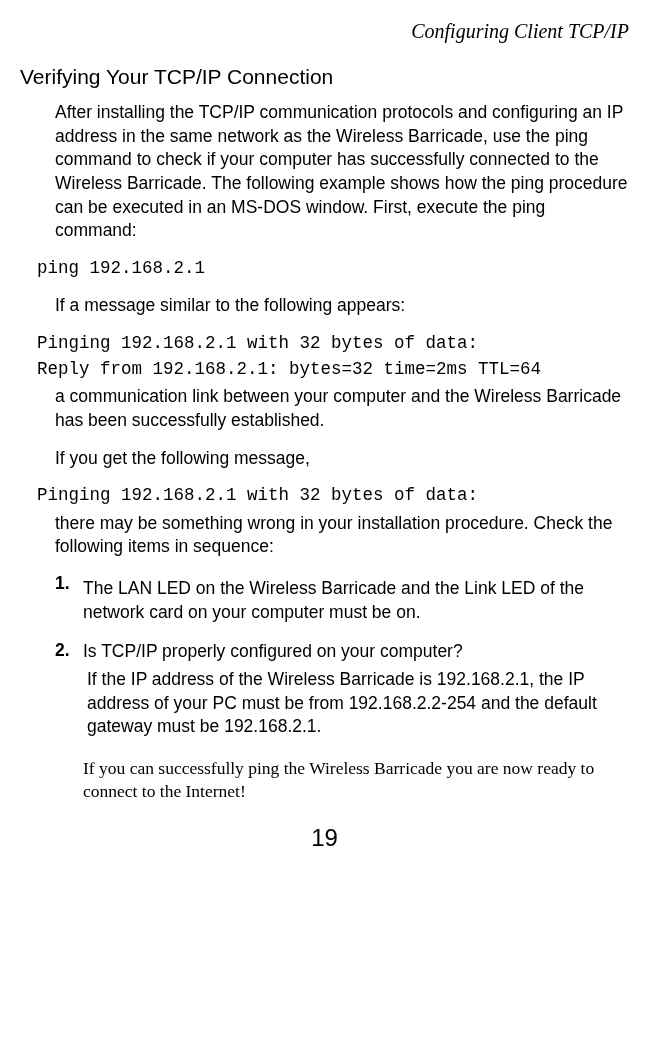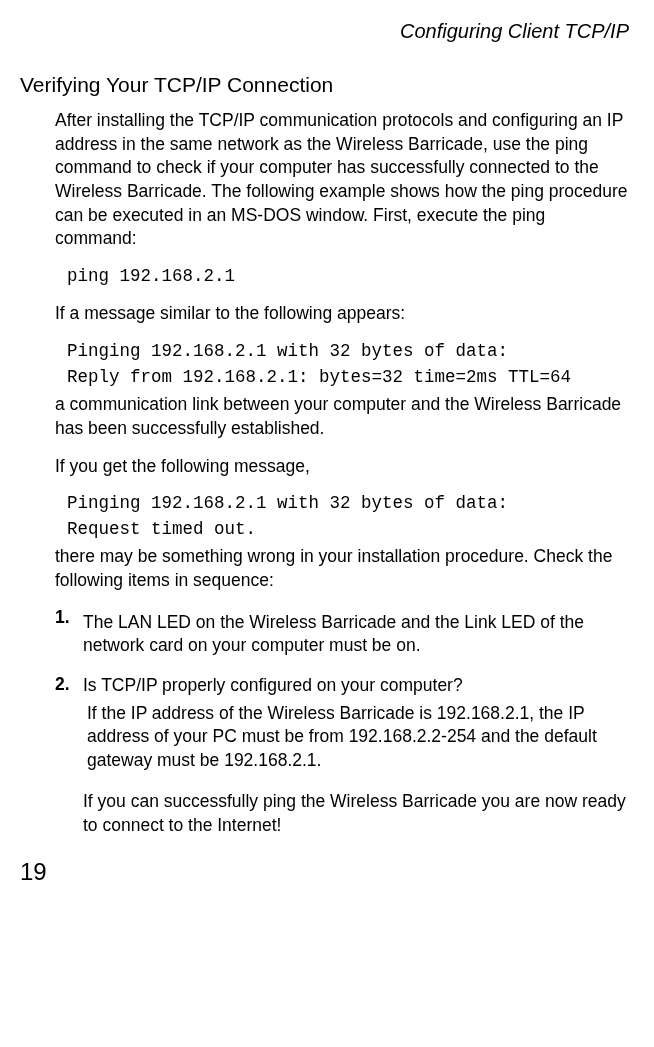--- a/index.html
+++ b/index.html
@@ -8,38 +8,38 @@
       padding: 20px 25px 20px 20px;
       width: 654px;
       box-sizing: border-box;
       color: #000;
       background: #fff;
     }
     .header-title {
       font-style: italic;
       text-align: right;
       font-size: 20px;
-      margin-bottom: 30px;
-      font-family: Liberation Sans, sans-serif;
+      margin-bottom: 22px;
+      font-family: Liberation Serif, serif;
     }
     .section-heading {
       font-weight: normal;
       font-size: 21px;
       margin-bottom: 12px;
     }
     .body-text {
       font-size: 17.5px;
       margin-left: 35px;
       margin-bottom: 14px;
       line-height: 1.35;
     }
     .code-text {
       font-family: "Courier New", Courier, monospace;
       font-size: 17.5px;
-      margin-left: 47px;
+      margin-left: 17px;
       margin-bottom: 2px;
       line-height: 1.35;
       white-space: nowrap;
     }
     .code-block {
       margin-bottom: 4px;
     }
     .list-item {
       display: flex;
       margin-left: 35px;
@@ -52,21 +52,21 @@
     }
     .list-content {
       font-size: 17.5px;
       line-height: 1.35;
       flex: 1;
     }
     .list-sub {
       margin-top: 4px;
     }
     .page-number {
-      text-align: left;
+      text-align: center;
       font-size: 24px;
       margin-top: 20px;
     }
   </style>
 </head>
 <body>
 
 <div class="header-title">Configuring Client TCP/IP</div>
 
 <div class="section-heading">Verifying Your TCP/IP Connection</div>
@@ -81,34 +81,33 @@
   <div class="code-text">Pinging 192.168.2.1 with 32 bytes of data:</div>
   <div class="code-text">Reply from 192.168.2.1: bytes=32 time=2ms TTL=64</div>
 </div>
 
 <div class="body-text">a communication link between your computer and the Wireless Barricade has been successfully established.</div>
 
 <div class="body-text">If you get the following message,</div>
 
 <div class="code-block">
   <div class="code-text">Pinging 192.168.2.1 with 32 bytes of data:</div>
-  <div class="code-text">Request timed out.</div>
 </div>
 
 <div class="body-text">there may be something wrong in your installation procedure. Check the following items in sequence:</div>
 
 <div class="list-item">
   <div class="list-number">1.</div>
   <div class="list-content">
     <div class="list-sub">The LAN LED on the Wireless Barricade and the Link LED of the network card on your computer must be on.</div>
   </div>
 </div>
 
 <div class="list-item">
   <div class="list-number">2.</div>
   <div class="list-content">
     <div>Is TCP/IP properly configured on your computer?</div>
     <div class="list-sub" style="margin-left:4px;">If the IP address of the Wireless Barricade is 192.168.2.1, the IP address of your PC must be from 192.168.2.2-254 and the default gateway must be 192.168.2.1.</div>
-    <div class="list-sub" style="margin-top:18px;">If you can successfully ping the Wireless Barricade you are now ready to connect to the Internet!</div>
+    <div class="list-sub" style="margin-top:18px;font-family:Liberation Serif, serif;">If you can successfully ping the Wireless Barricade you are now ready to connect to the Internet!</div>
   </div>
 </div>
 
 <div class="page-number">19</div>
 
 </body></html>

